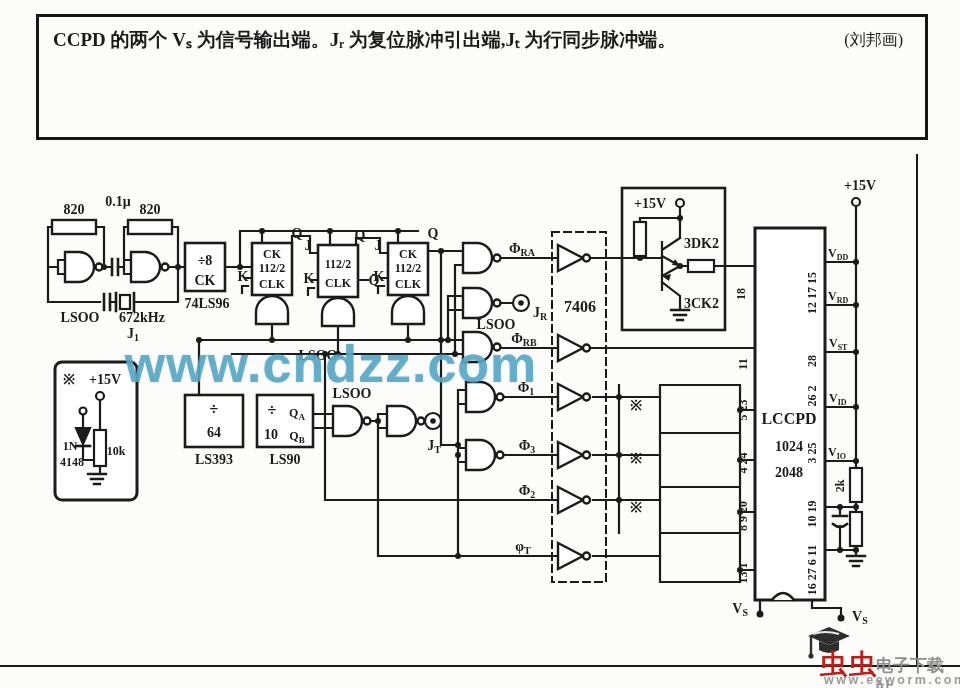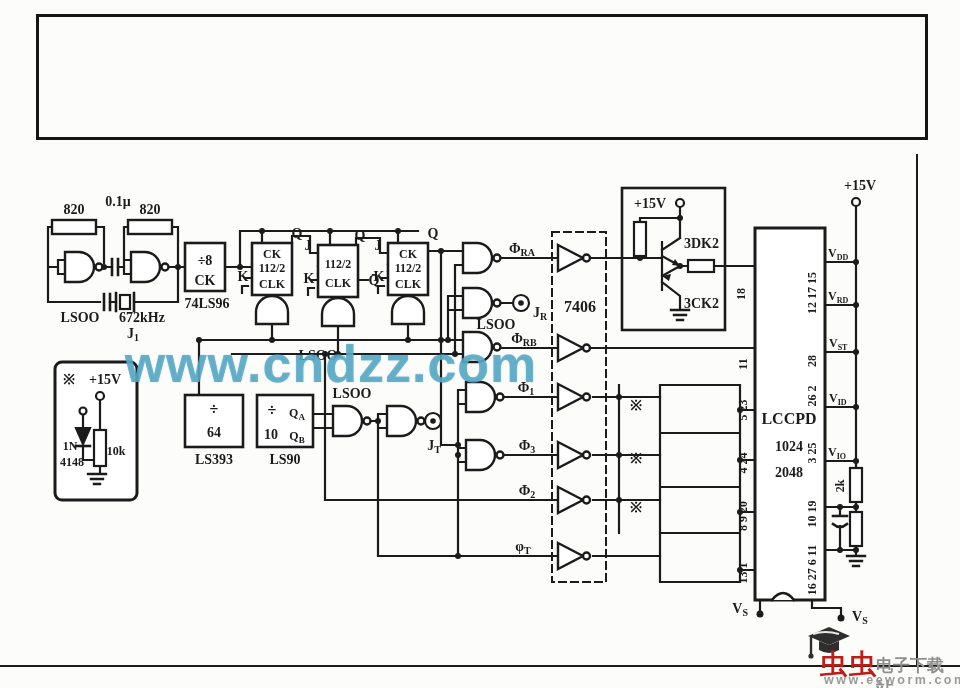--- a/index.html
+++ b/index.html
@@ -28,20 +28,24 @@
          font-family:"Liberation Sans",sans-serif;letter-spacing:2px;}
   .site{position:absolute;left:76px;top:34px;font-size:17px;font-weight:700;color:var(--footer-gray);
         font-family:"Liberation Sans",sans-serif;}
   .url{position:absolute;left:24px;top:53px;font-size:12.5px;font-weight:700;color:var(--url-gray);
        letter-spacing:2.5px;font-family:"Liberation Sans",sans-serif;}
 </style>
 </head>
 <body>
 
 <div class="intro">
+  <div class="l3">
+    <span>CCPD 的两个 Vₛ 为信号输出端。Jᵣ 为复位脉冲引出端,Jₜ 为行同步脉冲端。</span>
+    <span class="credit">(刘邦画)</span>
+  </div>
 </div>
 
 <svg width="960" height="688" viewBox="0 0 960 688" style="position:absolute;left:0;top:0;" stroke-linecap="square">
   <defs>
     <g id="nand" stroke="#1b1b1b" stroke-width="2.4" fill="#ffffff">
       <path d="M1,1 H15 A15,15 0 0 1 15,31 H1 Z"></path>
         <circle cx="35" cy="16" r="3.5"></circle>
     </g>
     <g id="inv" stroke="#1b1b1b" stroke-width="2.4" fill="#ffffff">
       <path d="M0,-13 L25,0 L0,13 Z"></path>

